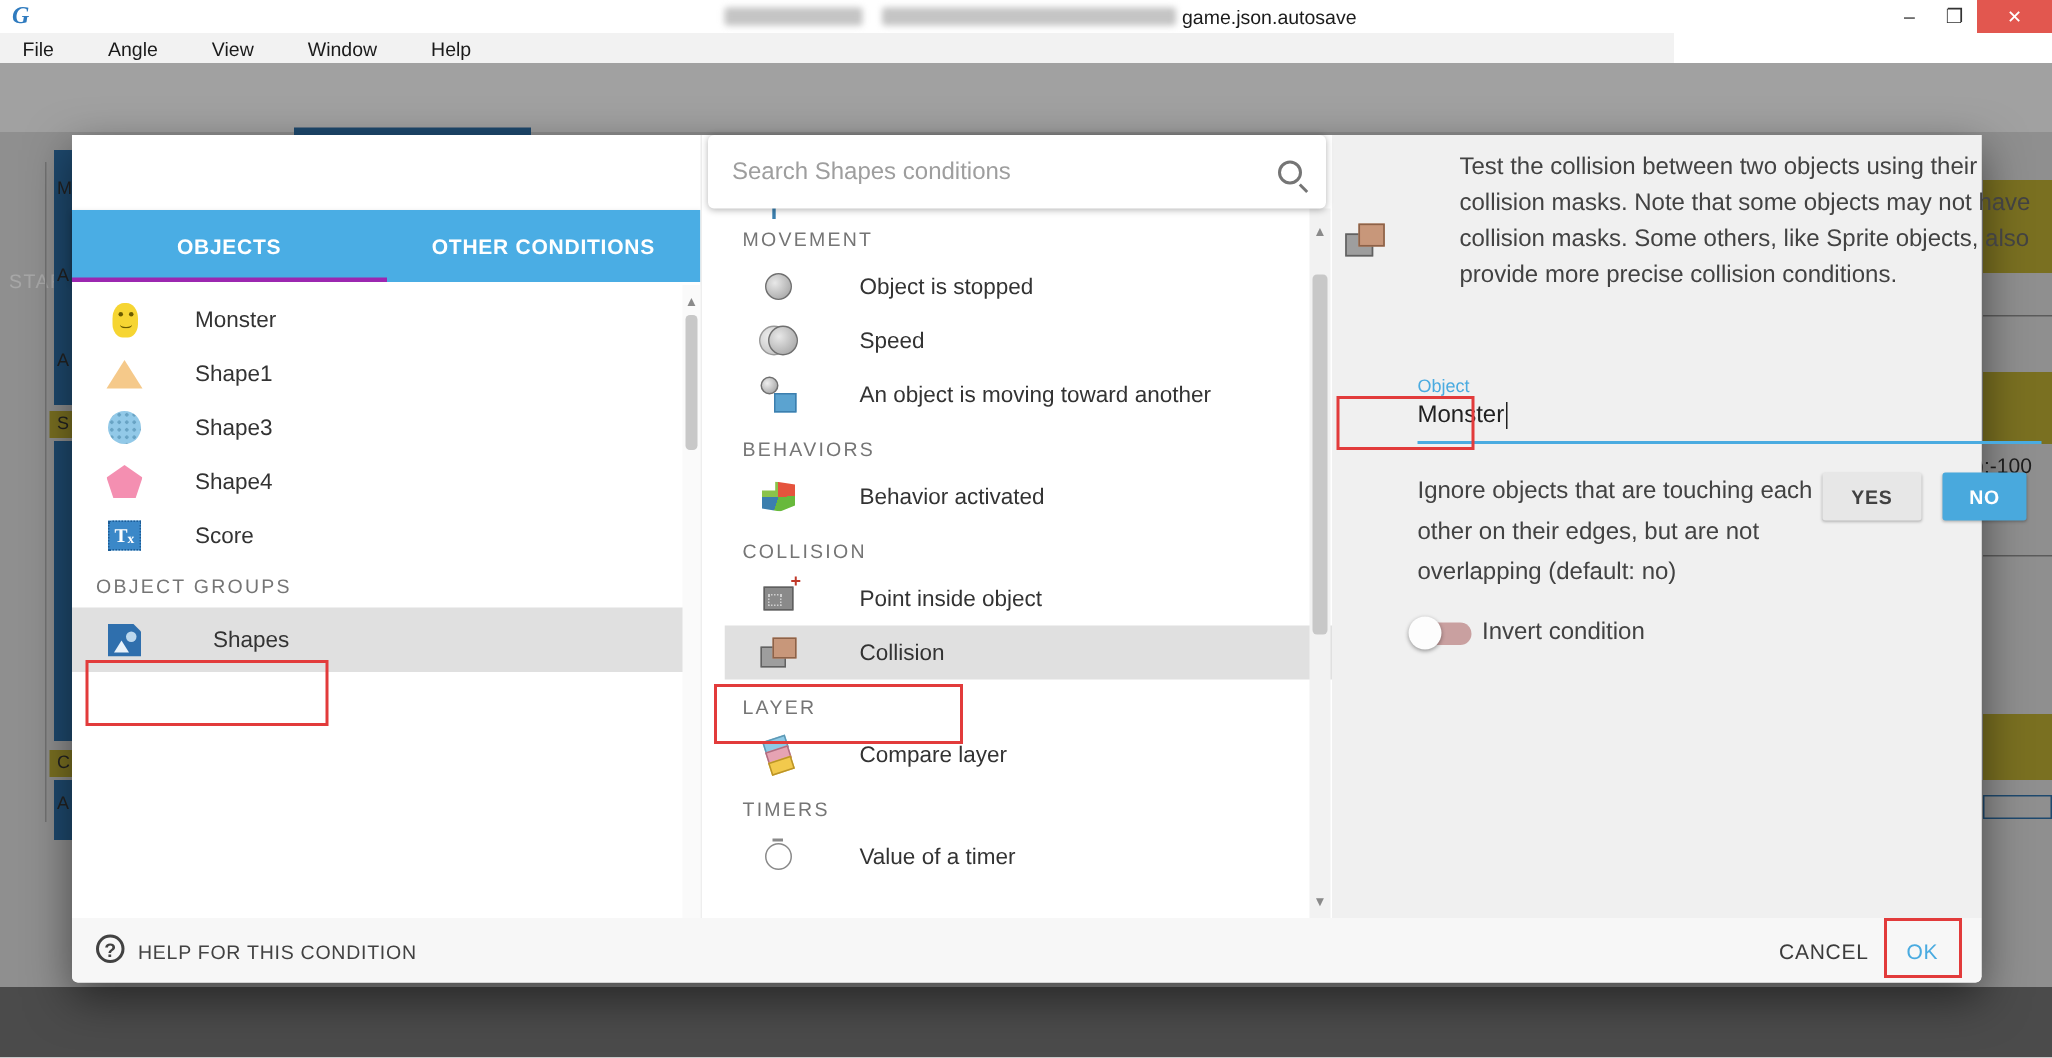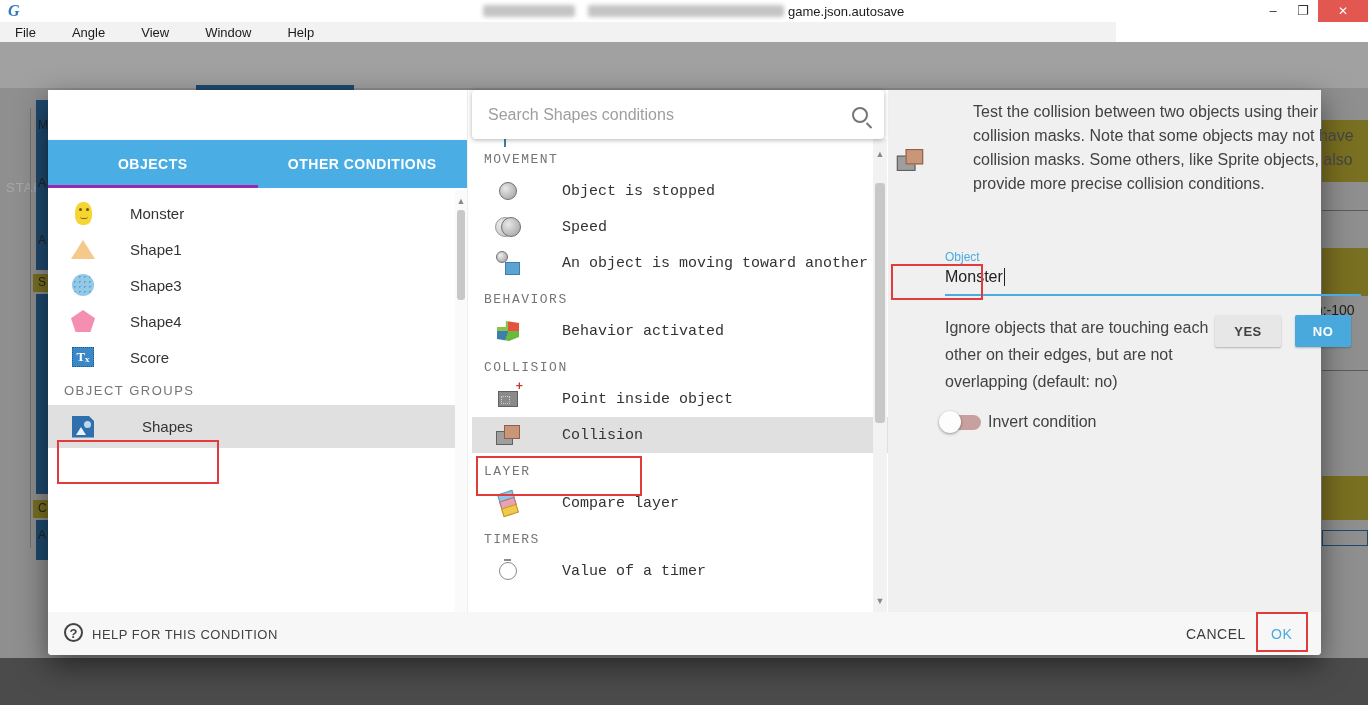--- a/index.html
+++ b/index.html
@@ -316,21 +316,21 @@
         </div>
     </div>
 
     <div class="abs vscroll" style="left:407px;top:100px;width:12px;height:422px;">
       <div class="scroll-arrow" style="margin-top:6px;">▲</div>
       <div class="scroll-thumb" style="width:8px;margin:4px auto;height:90px;"></div>
     </div>
   </div>
 
   <div id="col-mid" class="abs">
-    <div id="cond-list" class="abs" style="left:4px;font-family:Liberation Mono, monospace;">
+    <div id="cond-list" class="abs" style="left:15px;">
       <div class="cond-frag"><span class="fragsq"></span></div>
       <div class="cond-header">MOVEMENT</div>
       <div class="cond-row">
           <span class="cond-ic">
             <span class="ic-circle1"></span>
           </span>
           <span class="lbl">Object is stopped</span>
         </div>
       <div class="cond-row">
           <span class="cond-ic">

